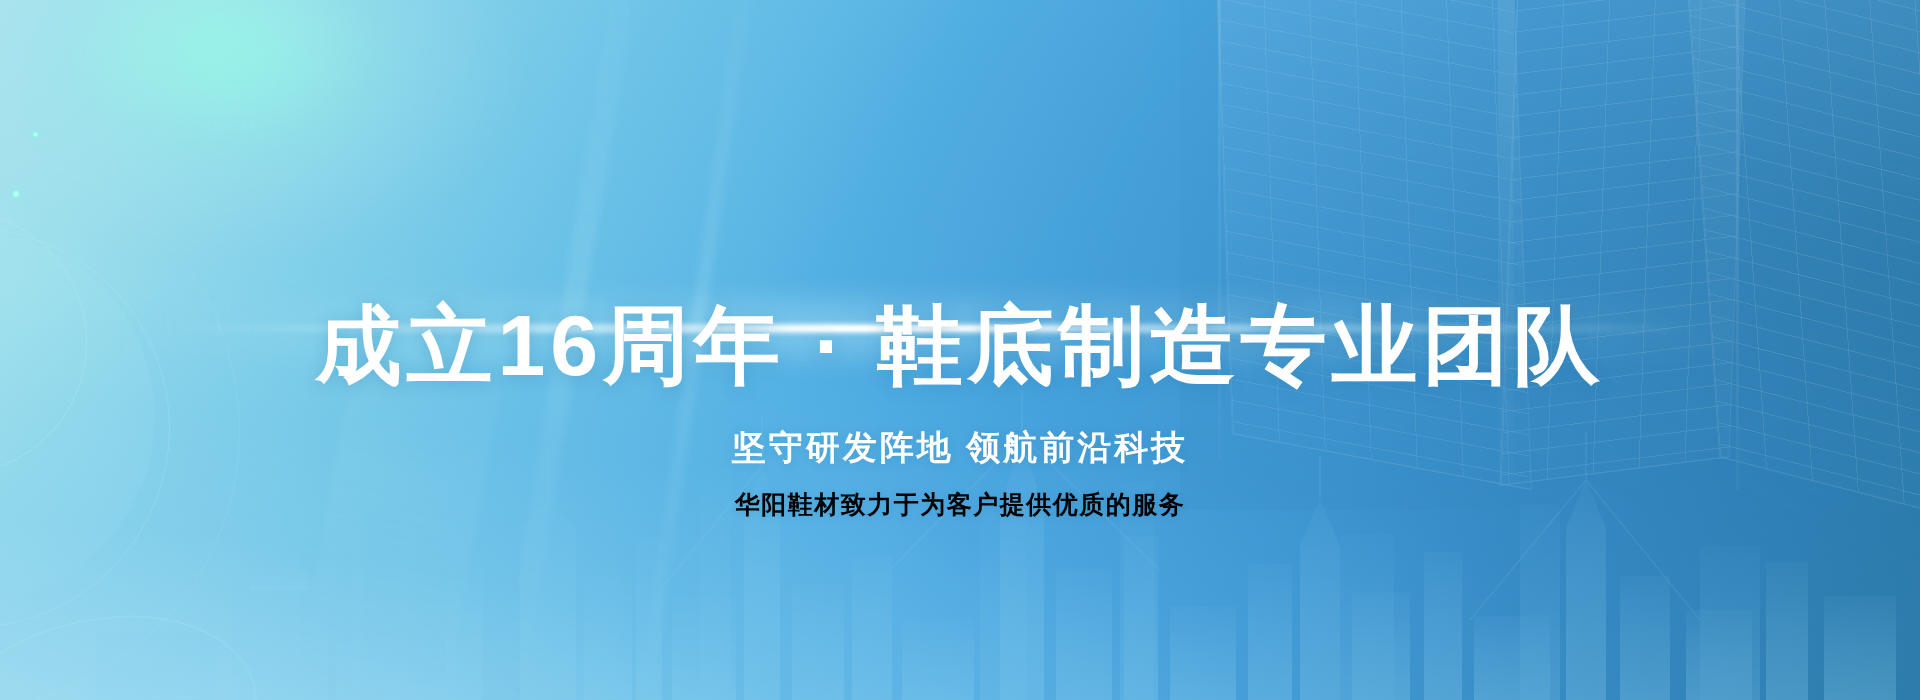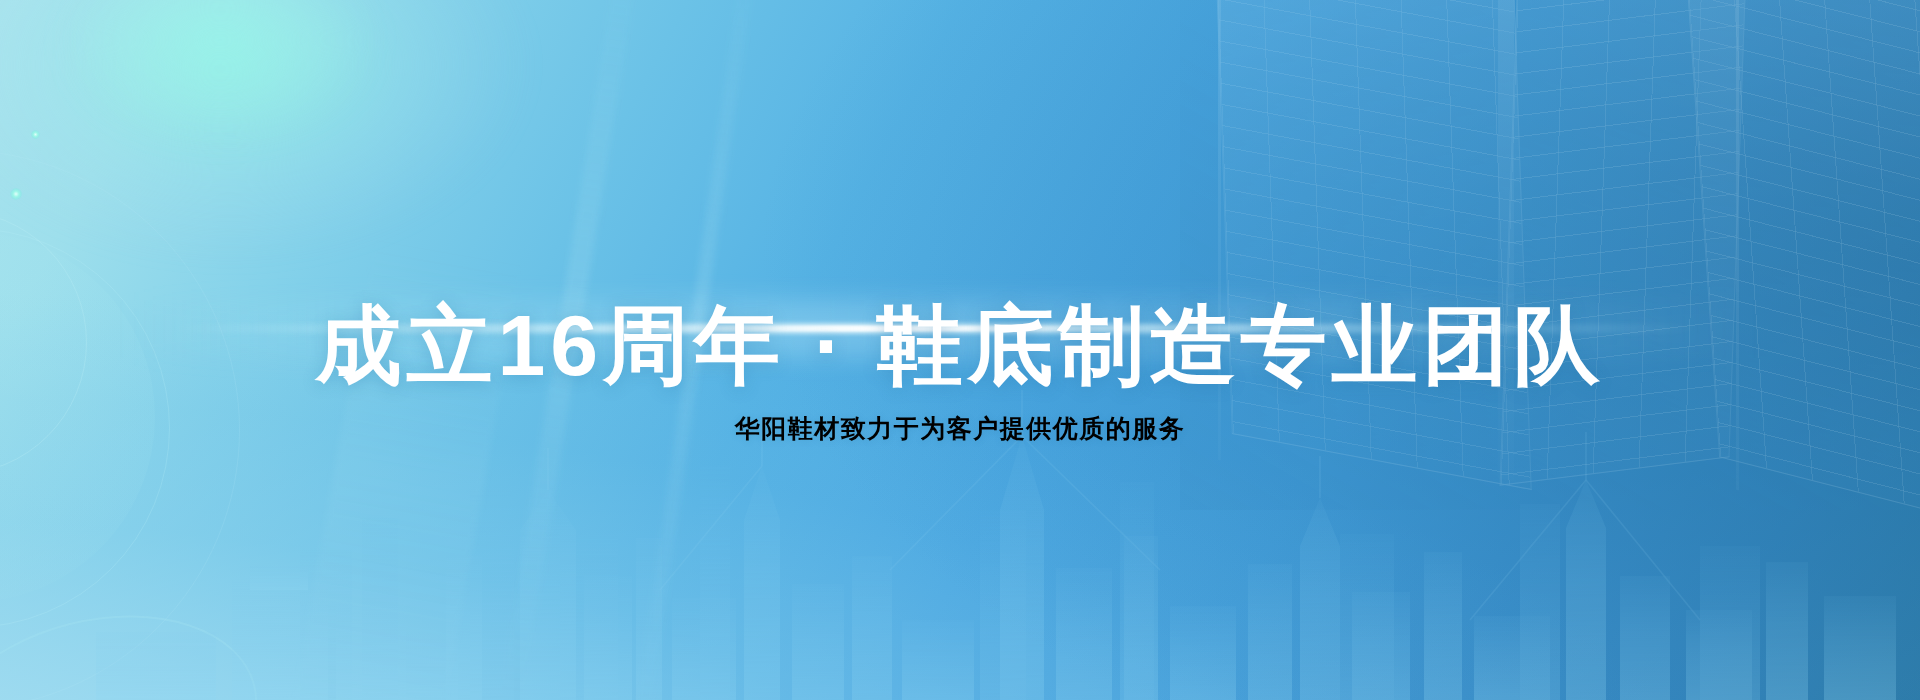--- a/index.html
+++ b/index.html
@@ -445,16 +445,17 @@
       </g>
     </svg>
   </div>
 
   <div class="flare-wide"></div>
   <div class="flare"></div>
   <div class="flare-core"></div>
 
   <div class="content">
     <div class="headline">成立16周年 · 鞋底制造专业团队</div>
+    <div class="subline">坚守研发阵地  领航前沿科技</div>
     <div class="tagline">华阳鞋材致力于为客户提供优质的服务</div>
   </div>
 
 </div>
 
 </body></html>

